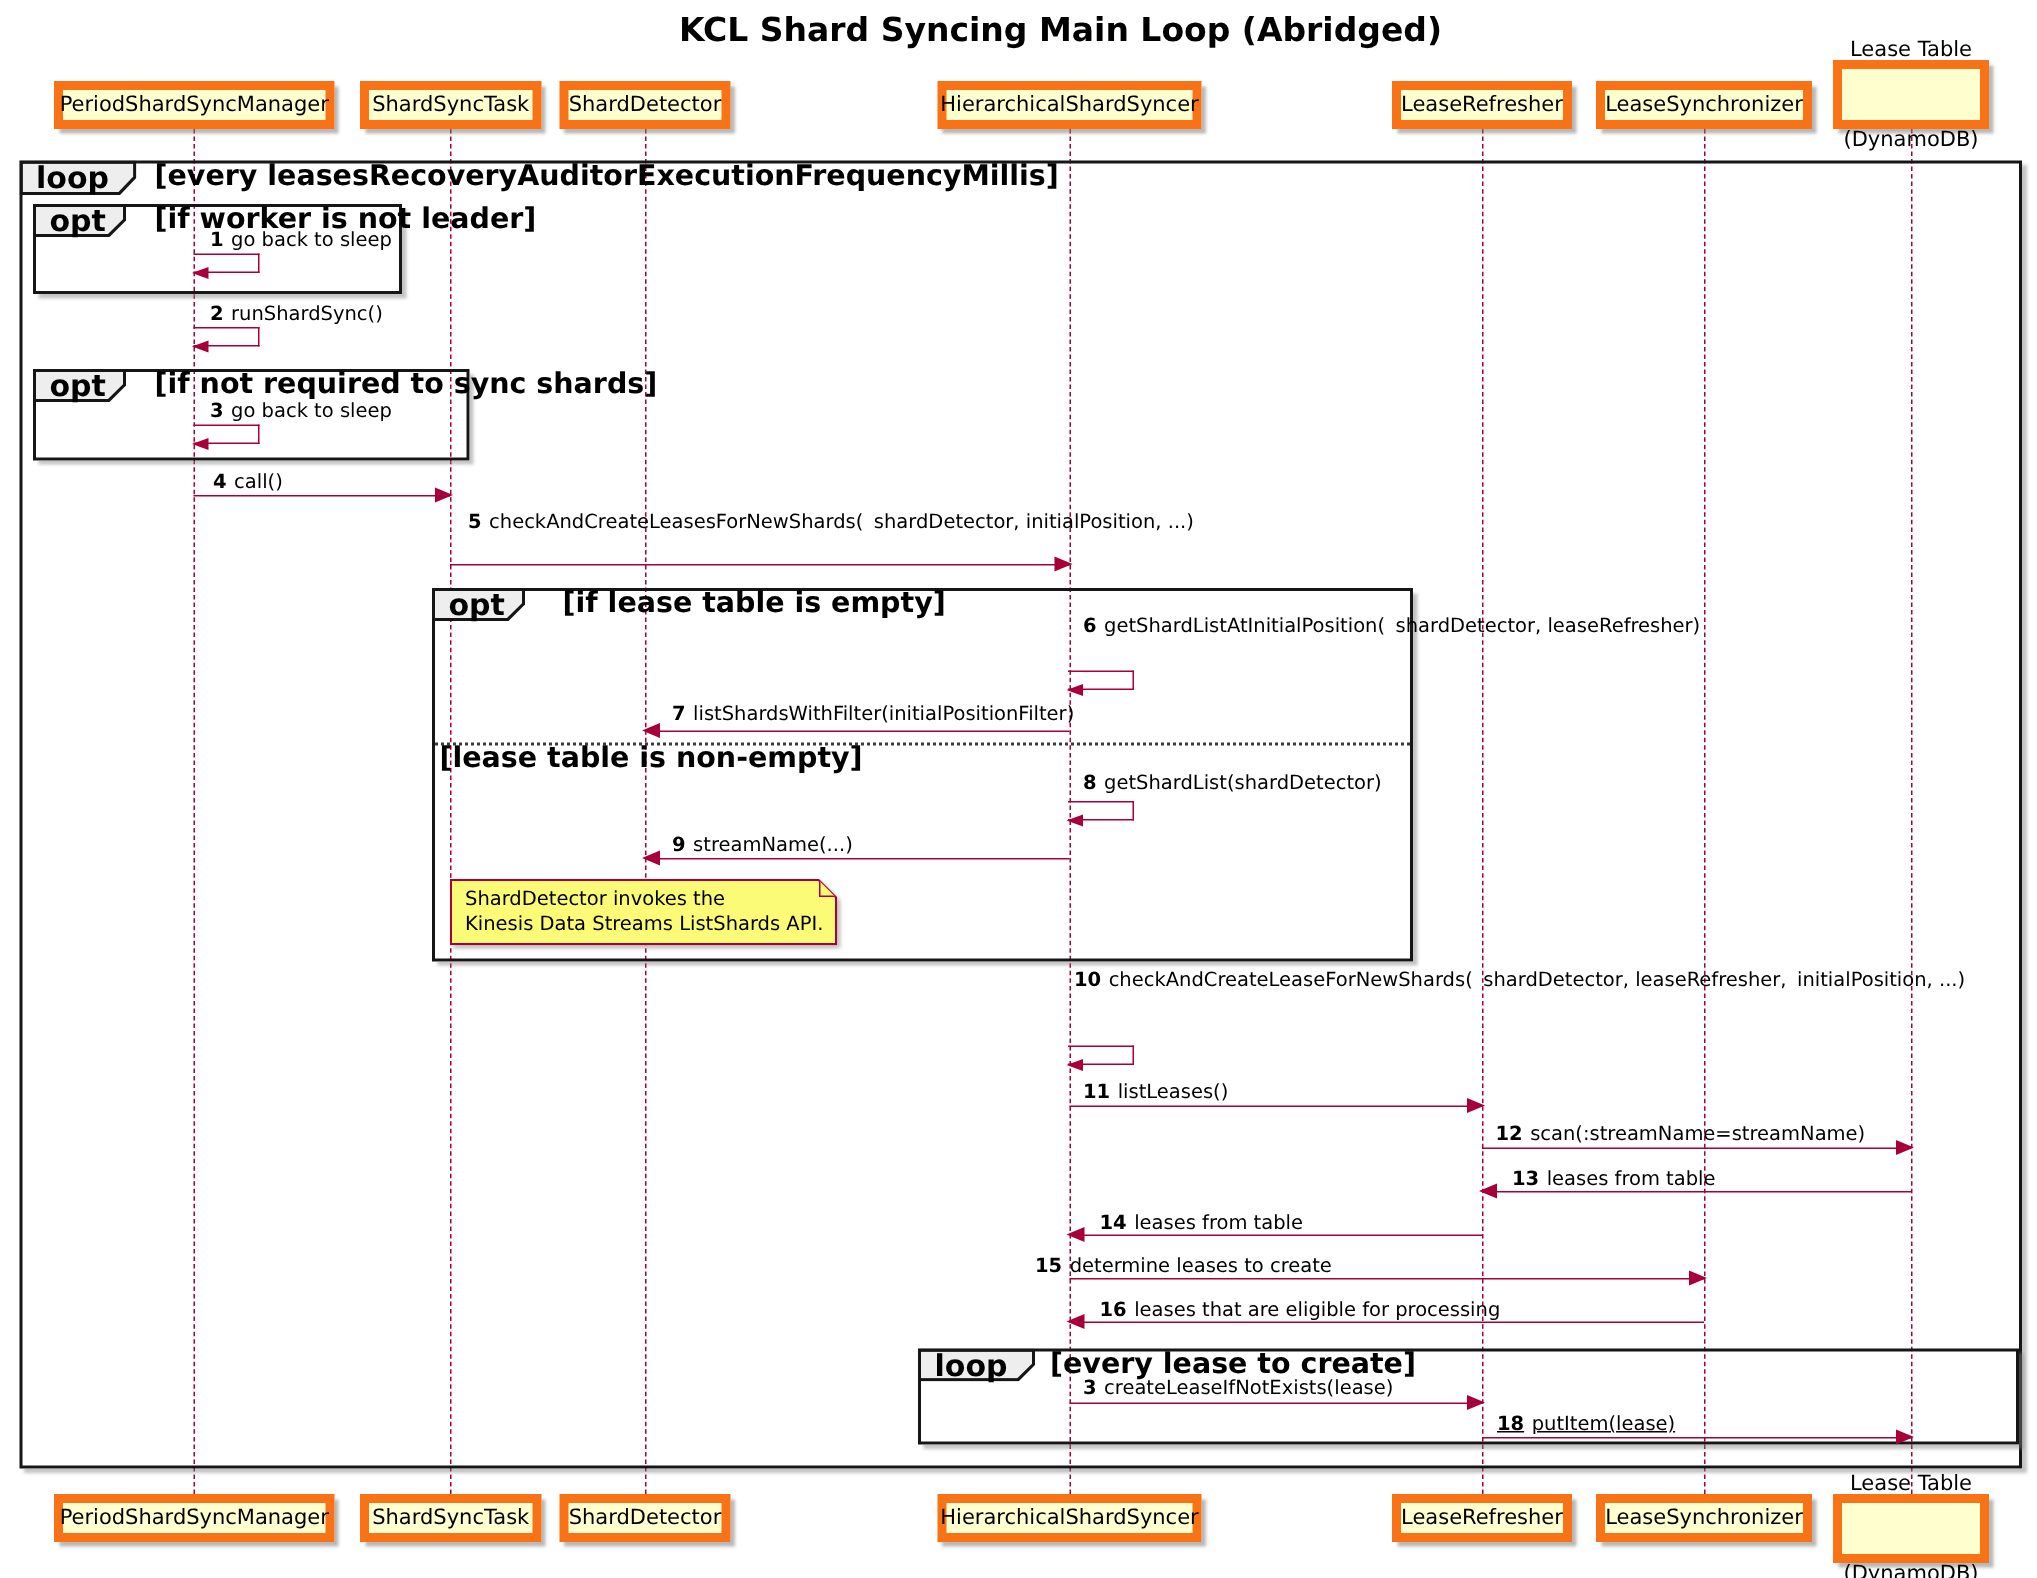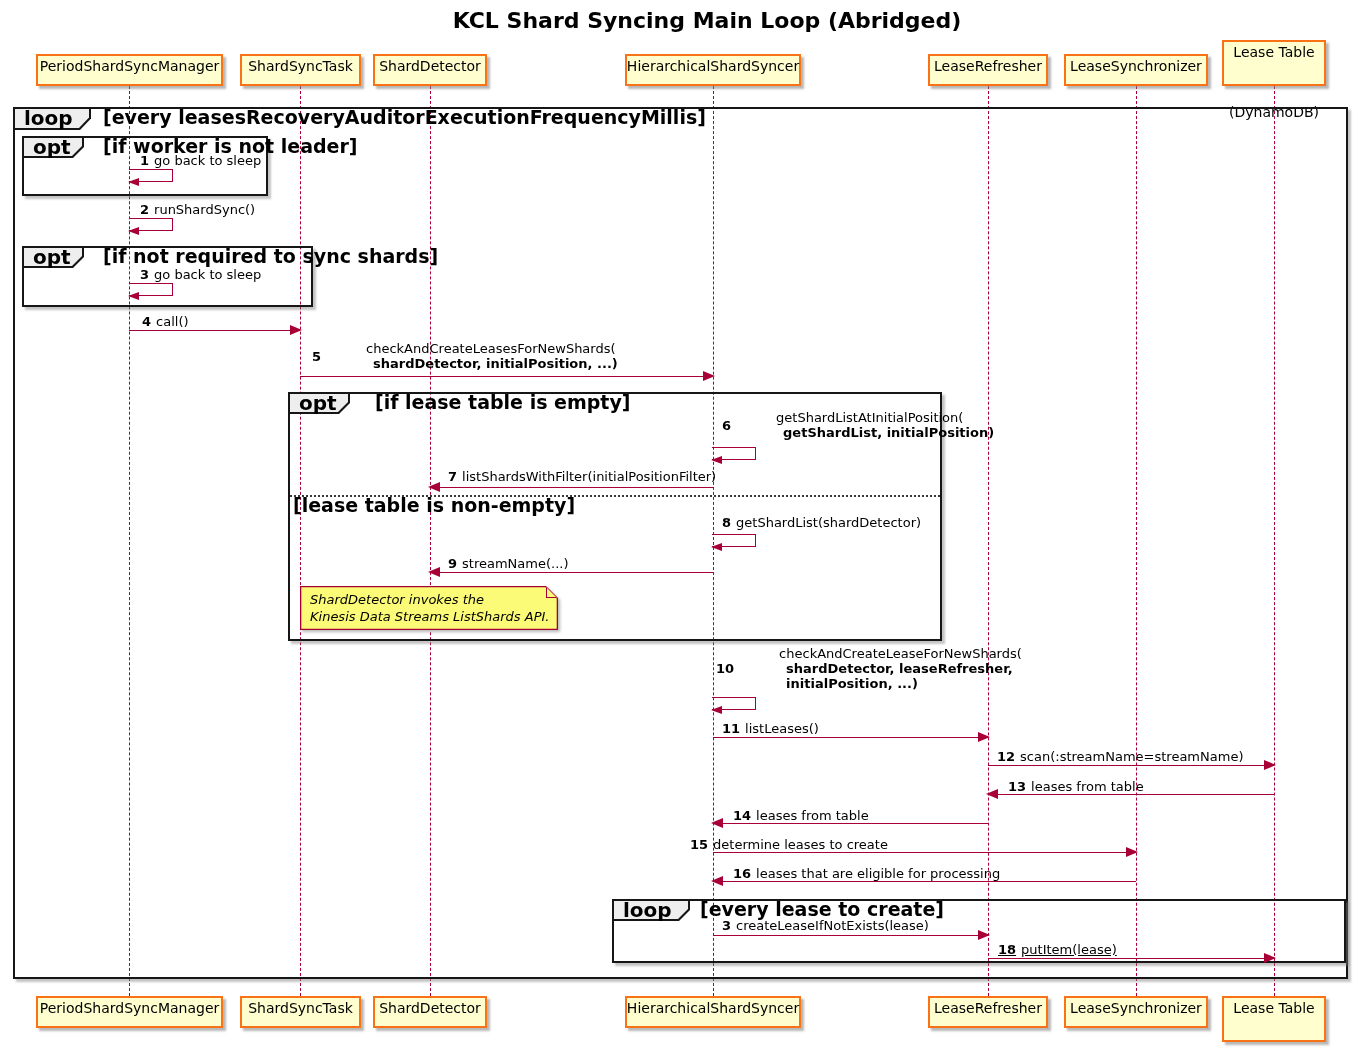--- a/index.html
+++ b/index.html
@@ -10,52 +10,52 @@
   .title {
     position:absolute; top:8px; left:0; width:100%; text-align:center;
     font-size:22px; font-weight:bold;padding-left:28px;
   }
   .lifeline {
     position:absolute; top:86px; height:910px; width:0;
     border-left:1px dashed #A80036;
   }
   .participant {
     position:absolute; box-sizing:border-box; background:#FEFECE;
-    border:2px solid #f97316; box-shadow:3px 3px 2px rgba(125,125,125,.55);
-    display:flex; flex-direction:column; align-items:center; 
+    border:6px solid #f97316; box-shadow:3px 3px 2px rgba(125,125,125,.55);
+    display:flex; flex-direction:column; align-items:center; justify-content:center;
     font-size:14px; line-height:20px; text-align:center; white-space:nowrap;gap:40px;
   }
   .frame {
     position:absolute; box-sizing:border-box; border:2px solid #161616;
     box-shadow:3px 3px 2px rgba(125,125,125,.45);
   }
   .tab { position:absolute; left:-2px; top:-2px; }
   .tab-bg { position:absolute; inset:0; background:#161616;
     clip-path:polygon(0 0,100% 0,100% 50%,calc(100% - 11px) 100%,0 100%); }
   .tab-fill { position:absolute; inset:2px; background:#EEEEEE;
     clip-path:polygon(0 0,100% 0,100% 45%,calc(100% - 10px) 100%,0 100%); }
   .tab-kw { position:absolute; left:11px; top:1px; font-size:20px; font-weight:bold; line-height:21px; }
   .cond { position:absolute; font-size:19px; font-weight:bold; white-space:nowrap; line-height:15px; }
   .divider { position:absolute; height:0; border-top:2px dotted #3a3a3a; }
   .msg { position:absolute; font-size:13px; line-height:15px; white-space:nowrap;
     display:flex; align-items:center; gap:5px; }
   .msg b { font-weight:bold; }
-  .msg .lines { display:flex; flex-direction:column;margin-left:40px; }
-  .msg .lines span + span { padding-left:7px;font-weight:bold; }
+  .msg .lines { display:flex; flex-direction:row; }
+  .msg .lines span + span { padding-left:7px; }
   .arrow { position:absolute; height:0; border-top:1.5px solid #A80036; }
   .ah { position:absolute; width:0; height:0;
     border-top:5px solid transparent; border-bottom:5px solid transparent; }
   .ah.r { right:-2px; top:-6px; border-left:12px solid #A80036; }
   .ah.l { left:-2px; top:-6px; border-right:12px solid #A80036; }
   .selfmsg { position:absolute; width:44px; height:13px; box-sizing:border-box;
     border:1.5px solid #A80036; border-left:none; }
   .selfmsg .ah { left:-1px; bottom:-5px; top:auto;
     border-top:4.5px solid transparent; border-bottom:4.5px solid transparent;
     border-right:11px solid #A80036; }
-  .note { position:absolute; filter:drop-shadow(2.5px 2.5px 1.5px rgba(125,125,125,.55));font-style:italic; }
+  .note { position:absolute; filter:drop-shadow(2.5px 2.5px 1.5px rgba(125,125,125,.55)); }
   .note-border { position:absolute; inset:0; background:#A80036;
     clip-path:polygon(0 0,calc(100% - 12px) 0,100% 12px,100% 100%,0 100%); }
   .note-fill { position:absolute; inset:1.3px; background:#FBFB77;
     clip-path:polygon(0 0,calc(100% - 11.3px) 0,100% 11.3px,100% 100%,0 100%); }
   .note-fold { position:absolute; top:1px; right:1px; width:11px; height:11px;
     background:#FBFB77; border-left:1.3px solid #A80036; border-bottom:1.3px solid #A80036;
     box-sizing:border-box; clip-path:polygon(0 0,100% 100%,0 100%); }
   .note-text { position:absolute; left:10px; top:5px; font-size:13px; line-height:17px; white-space:nowrap; }
 </style>
 </head>
@@ -172,21 +172,21 @@
       <span class="tab-fill"></span>
       <span class="tab-kw">opt</span>
     </div>
   </div>
   <div class="cond" style="left:375px;top:395px;">[if lease table is empty]</div>
 
   <div class="msg" style="left:722px;top:410px;">
     <b>6</b>
     <span class="lines">
         <span>getShardListAtInitialPosition(</span>
-        <span>getShardList, initialPosition)</span>
+        <span>shardDetector, leaseRefresher)</span>
       </span>
   </div>
   <div class="selfmsg" style="left:712px;top:447px;">
       <i class="ah"></i>
     </div>
 
   <div class="msg" style="left:448px;top:469px;">
       <b>7</b>
       <span>listShardsWithFilter(initialPositionFilter)</span>
     </div>

